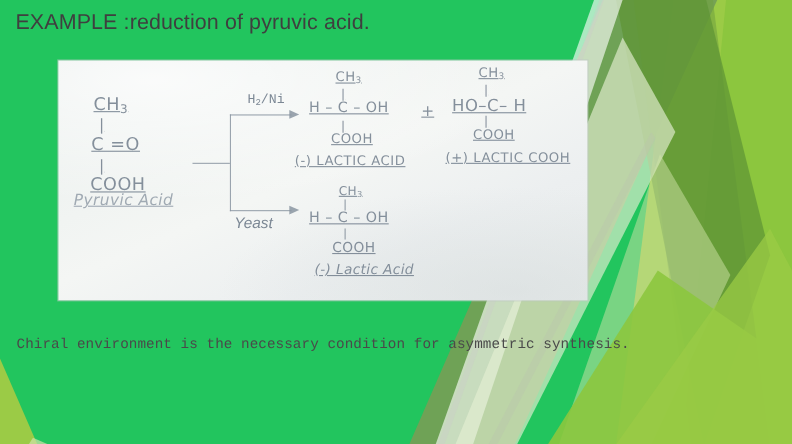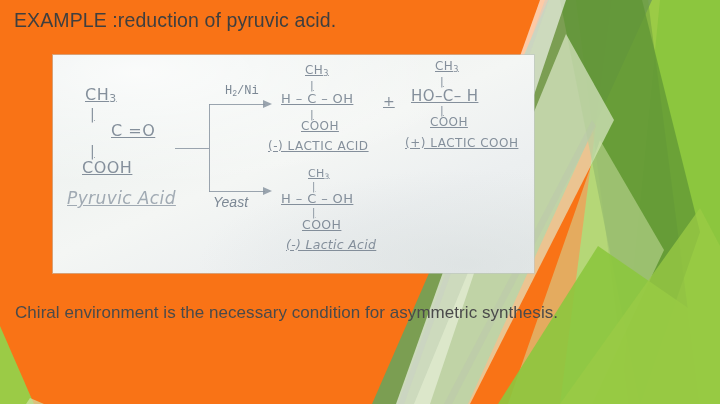--- a/index.html
+++ b/index.html
@@ -5,21 +5,21 @@
   html, body {
     margin: 0;
     padding: 0;
     background: #ffffff;
   }
   #slide {
     position: relative;
     width: 720px;
     height: 404px;
     overflow: hidden;
-    background: #f97316;
+    background: #22c55e;
     font-family: "Liberation Sans", sans-serif;
   }
 
   
   #decor {
     position: absolute;
     inset: 0;
     pointer-events: none;
   }
   #decor-bl {
@@ -43,25 +43,26 @@
     letter-spacing: 0.1px;
     white-space: nowrap;
   }
 
   
   .slide-caption {
     position: absolute;
     left: 15px;
     top: 303px;
     width: 600px;
-    font-size: 17px;
+    font-size: 13px;
     line-height: 20px;
     color: #4a4a4a;
     letter-spacing: 0.05px;
     white-space: nowrap;
+    font-family: Liberation Mono, monospace;
   }
 
   
   .photo {
     position: absolute;
     left: 53px;
     top: 55px;
     width: 481px;
     height: 218px;
     background:
@@ -90,24 +91,24 @@
   }
   .hw-i {
     font-style: italic;
   }
   .sub {
     font-size: 0.68em;
     vertical-align: -0.22em;
   }
   .r-ch3   { top: 30px;  left: 32px; font-size: 16px; letter-spacing: 0.5px; }
   .r-b1    { top: 51px;  left: 37px; font-size: 14px; }
-  .r-co    { top: 66px;  left: 30px; font-size: 16px; letter-spacing: 0.5px; margin-left: 28px; }
+  .r-co    { top: 66px;  left: 30px; font-size: 16px; letter-spacing: 0.5px; }
   .r-b2    { top: 88px;  left: 37px; font-size: 14px; }
   .r-cooh  { top: 103px; left: 29px; font-size: 16px; letter-spacing: 0.5px; }
-  .r-name  { top: 133px; left: 14px; font-size: 17px; letter-spacing: 0.4px; color: #9aa4ae; }
+  .r-name  { top: 119px; left: 14px; font-size: 14px; letter-spacing: 0.4px; color: #9aa4ae; }
 
   
   .arrowbox {
     position: absolute;
     left: 122px;
     top: 45px;
     width: 100px;
     height: 98px;
   }
   .ab-stem {

